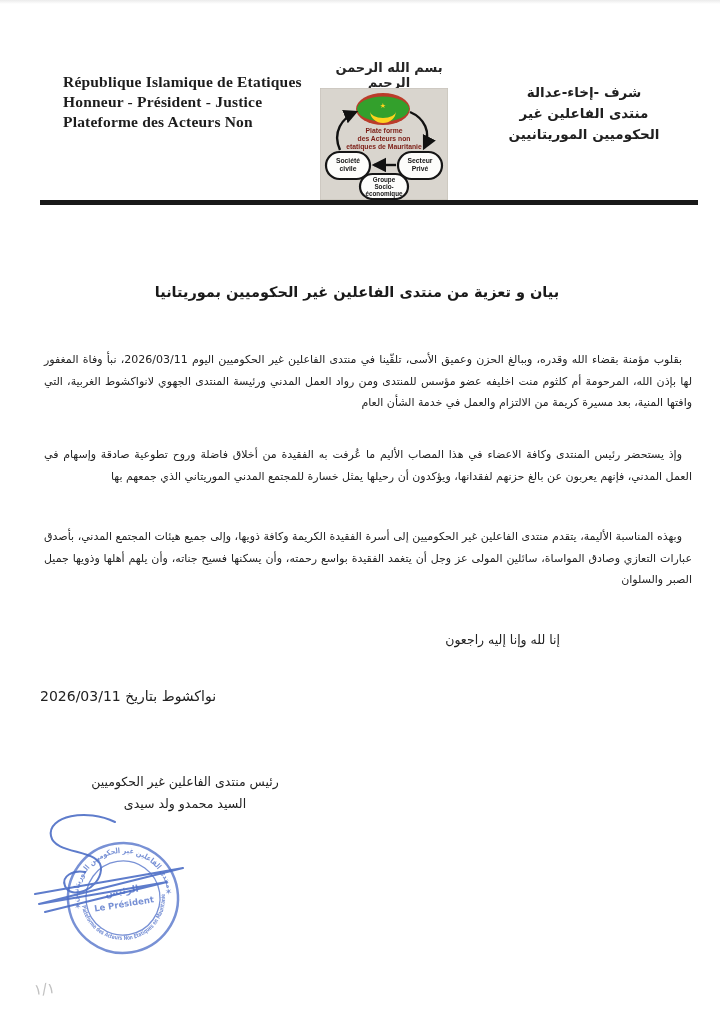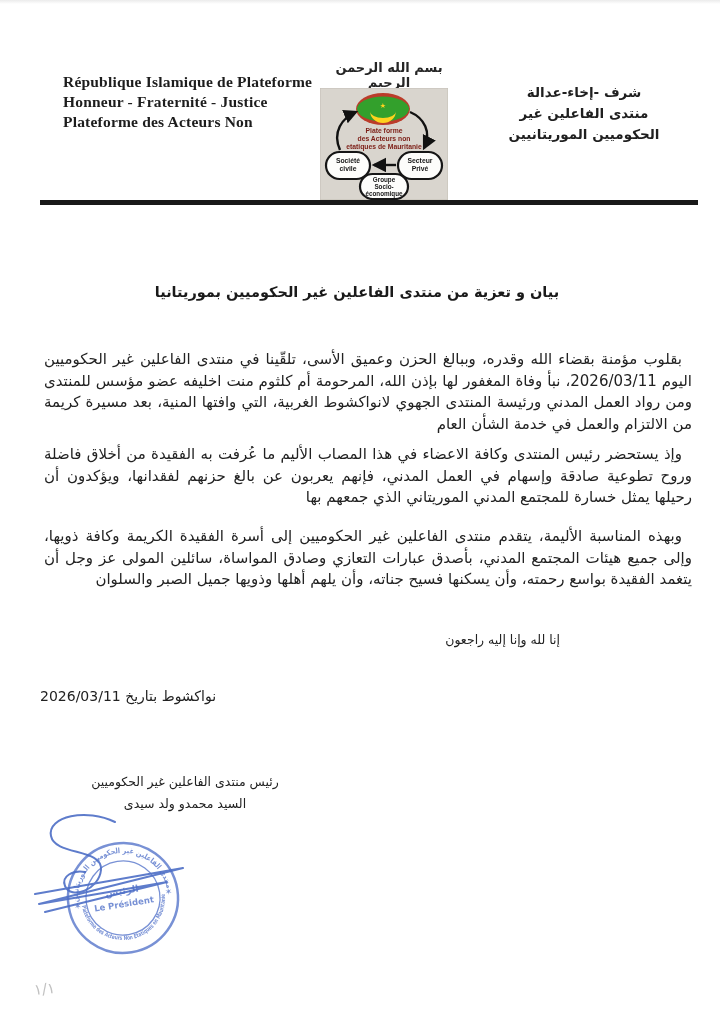--- a/index.html
+++ b/index.html
@@ -38,21 +38,21 @@
     background: #191919;
   }
   .title {
     position: absolute; left: 0; top: 284px; width: 620px;
     text-align: center; direction: rtl;
     font-weight: bold; font-size: 14.5px; color: #1a1a1a; padding-left: 47px;
   }
   .para {
     position: absolute; left: 44px; width: 648px;
     direction: rtl; text-align: justify; text-indent: 10px;
-    font-size: 15px; line-height: 21.5px; color: #222;
+    font-size: 11px; line-height: 21.5px; color: #222;
   }
   .para-1 { top: 349px; }
   .para-2 { top: 444px; }
   .para-3 { top: 526px; }
   .istirja {
     position: absolute; top: 632px; left: 390px; width: 170px;
     direction: rtl; text-align: right; font-size: 12.5px; color: #222;
   }
   .dateline {
     position: absolute; top: 688px; left: 40px;
@@ -70,22 +70,22 @@
     direction: rtl;
   }
 </style>
 </head>
 <body>
 
 <div class="page">
   <div class="edge-top"></div>
 
   <div class="fr-header">
-    <div>République Islamique de Plateforme</div>
-    <div>Honneur - Fraternité - Justice</div>
+    <div>République Islamique de Etatiques</div>
+    <div>Honneur - Président - Justice</div>
     <div>Plateforme des Acteurs Non</div>
   </div>
 
   <div class="basmala">بسم الله الرحمن الرحيم</div>
 
   <svg class="logo-box" width="128" height="112" viewBox="0 0 128 112">
     <defs>
       <marker id="ah" markerWidth="7" markerHeight="7" refX="5" refY="3" orient="auto">
         <path d="M0,0 L6,3 L0,6 Z" fill="#111"></path>
       </marker>

